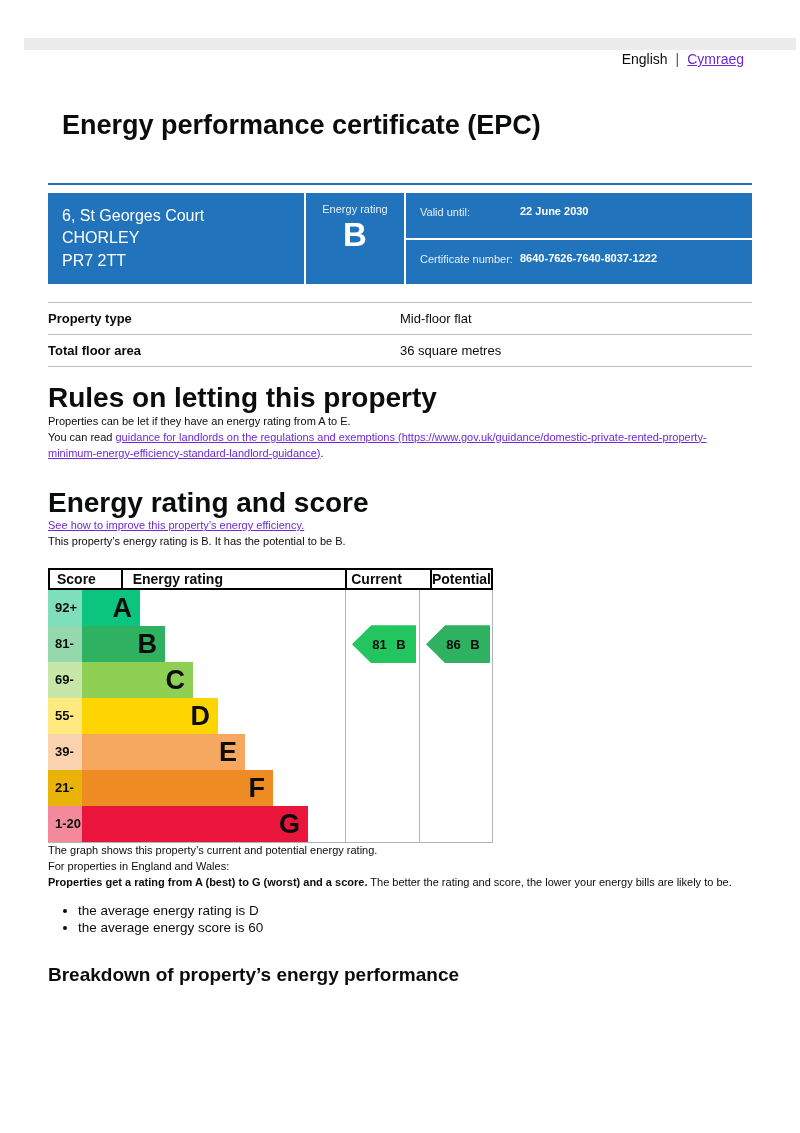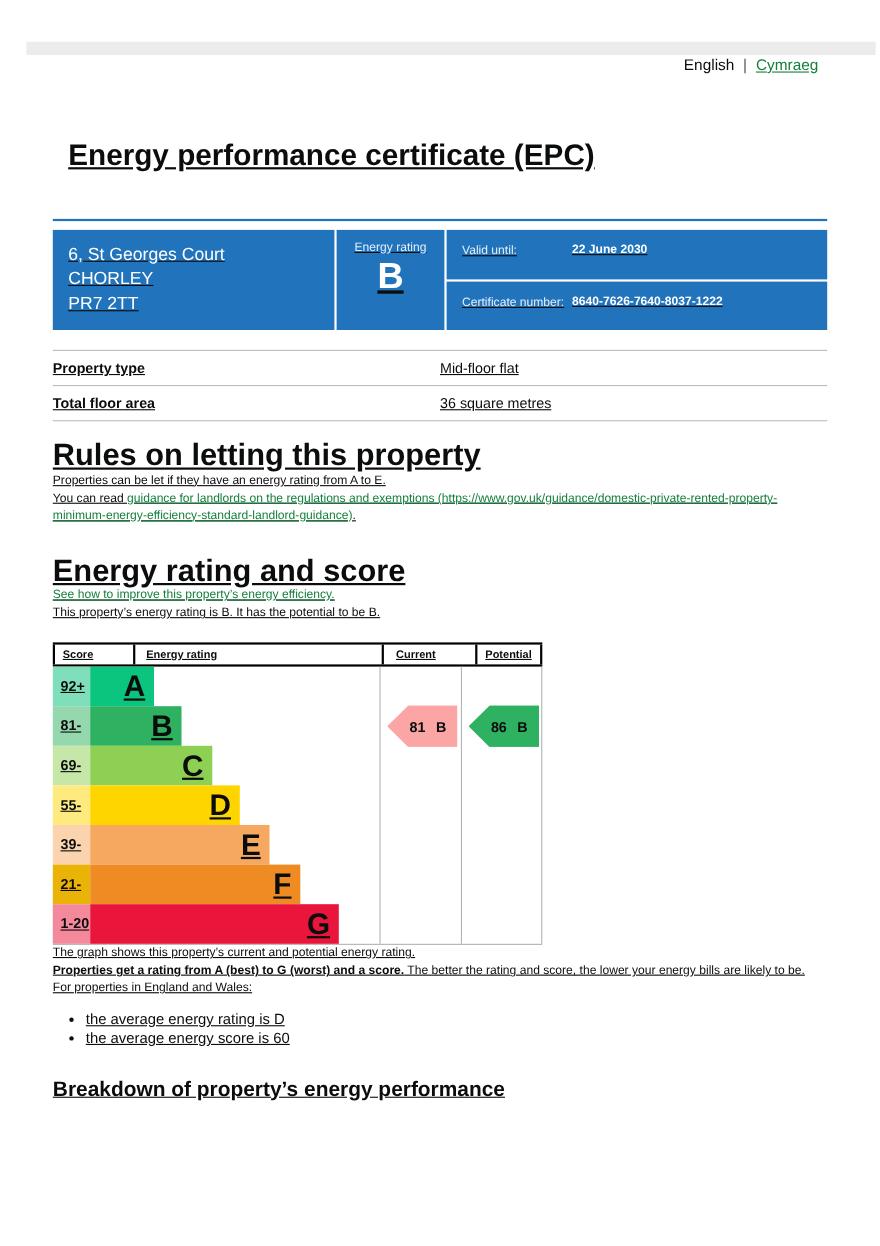--- a/index.html
+++ b/index.html
@@ -4,22 +4,22 @@
 <style>
   html,body{margin:0;padding:0;}
   body{
     width:800px;height:1133px;overflow:hidden;background:#fff;
     font-family:"Liberation Sans","DejaVu Sans",sans-serif;color:#0b0c0c;
     position:relative;
   }
   .top-strip{position:absolute;left:24px;top:38px;width:772px;height:12px;background:#ececec;}
   .lang-row{position:absolute;top:51px;right:56px;font-size:14px;}
   .lang-row .divider{margin:0 8px;color:#505a5f;}
-  a.link{color:#15803d;text-decoration:underline;cursor:pointer;}
-  .content{position:absolute;left:48px;top:16px;width:704px;text-decoration:underline;}
+  a.link{color:#6d28d9;text-decoration:underline;cursor:pointer;}
+  .content{position:absolute;left:48px;top:0;width:704px;}
 
   h1.page-title{font-size:27px;font-weight:bold;margin:110px 0 0 14px;line-height:1.15;}
   .blue-rule{border:none;border-top:2px solid #2073bc;margin:42px 0 8px 0;}
 
   .summary-box{display:grid;grid-template-columns:256px 98px 1fr;gap:2px;background:#fff;height:89px;}
   .summary-box .cell{background:#2173bc;color:#fff;box-sizing:border-box;}
   .addr{padding:12px 14px;font-size:16px;line-height:1.4;color:rgba(255,255,255,.88);}
   .rating-cell{display:flex;flex-direction:column;align-items:center;justify-content:flex-start;padding-top:10px;}
   .rating-cell .lbl{font-size:11px;color:rgba(255,255,255,.88);}
   .rating-cell .big{font-size:33px;font-weight:bold;line-height:1.1;margin-top:2px;}
@@ -35,21 +35,21 @@
 
   h2.sect{font-size:28px;font-weight:bold;margin:16px 0 0;line-height:1.1;}
   h2.sect.mt26{margin-top:26px;}
   h2.sect.mt28{margin-top:28px;font-size:19px;}
   p.small{font-size:11px;line-height:1.45;margin:0;}
   .mt23{margin-top:23px;} .mt12{margin-top:12px;} .mt24{margin-top:24px;}
   .mt21{margin-top:21px;} .mt28{margin-top:28px;} .mt16{margin-top:16px;} .mt20{margin-top:20px;}
 
   
   .chart{width:445px;margin-top:18px;}
-  .chart-header{display:flex;border-top:2px solid #000;border-bottom:2px solid #000;height:22px;box-sizing:border-box;font-weight:bold;font-size:10px;gap:24px;}
+  .chart-header{display:flex;border-top:2px solid #000;border-bottom:2px solid #000;height:22px;box-sizing:border-box;font-weight:bold;font-size:14px;gap:24px;}
   .chart-header .hc{box-sizing:border-box;border-left:2px solid #000;display:flex;align-items:center;}
   .chart-header .hc:last-child{border-right:2px solid #000;}
   .hc.score{width:57px;padding-left:7px;}
   .hc.erating{width:240px;padding-left:10px;}
   .hc.cur,.hc.pot{width:73px;justify-content:center;}
   .chart-body{position:relative;border-bottom:1px solid #b1b4b6;}
   .band-row{display:flex;height:36px;}
   .score-cell{width:34px;flex:none;font-size:13px;font-weight:bold;line-height:36px;padding-left:7px;box-sizing:border-box;}
   .band-bar{display:flex;align-items:center;justify-content:flex-end;padding-right:8px;box-sizing:border-box;font-size:27px;font-weight:bold;}
   .vline{position:absolute;top:0;bottom:0;width:1px;background:#b1b4b6;}
@@ -152,31 +152,31 @@
             <div class="band-bar" style="background: rgb(238, 139, 35); width: 191px;">F</div>
           </div>
           <div class="band-row">
             <div class="score-cell" style="background: rgb(244, 137, 156);">1-20</div>
             <div class="band-bar" style="background: rgb(233, 21, 59); width: 226px;">G</div>
           </div>
         </div>
       <div class="vline" style="left:297px"></div>
       <div class="vline" style="left:371px"></div>
       <div class="vline" style="left:444px"></div>
-      <div class="rating-arrow arrow-current" style="background: #fca5a5;">
+      <div class="rating-arrow arrow-current" style="background: #22c55e;">
           <span>81 B</span>
         </div>
       <div class="rating-arrow arrow-potential" style="background: rgb(46, 177, 96);">
           <span>86 B</span>
         </div>
     </div>
   </div>
 
   <p class="small mt28">The graph shows this property’s current and potential energy rating.</p>
+  <p class="small mt20">For properties in England and Wales:</p>
   <p class="small mt16 lead"><b>Properties get a rating from A (best) to G (worst) and a score.</b><span> The better the rating and score, the lower your energy bills are likely to be.</span></p>
-  <p class="small mt20">For properties in England and Wales:</p>
   <ul class="avg">
     <li>the average energy rating is D</li>
     <li>the average energy score is 60</li>
   </ul>
 
   <h2 class="sect mt28">Breakdown of property’s energy performance</h2>
 </div>
 
 </body></html>

